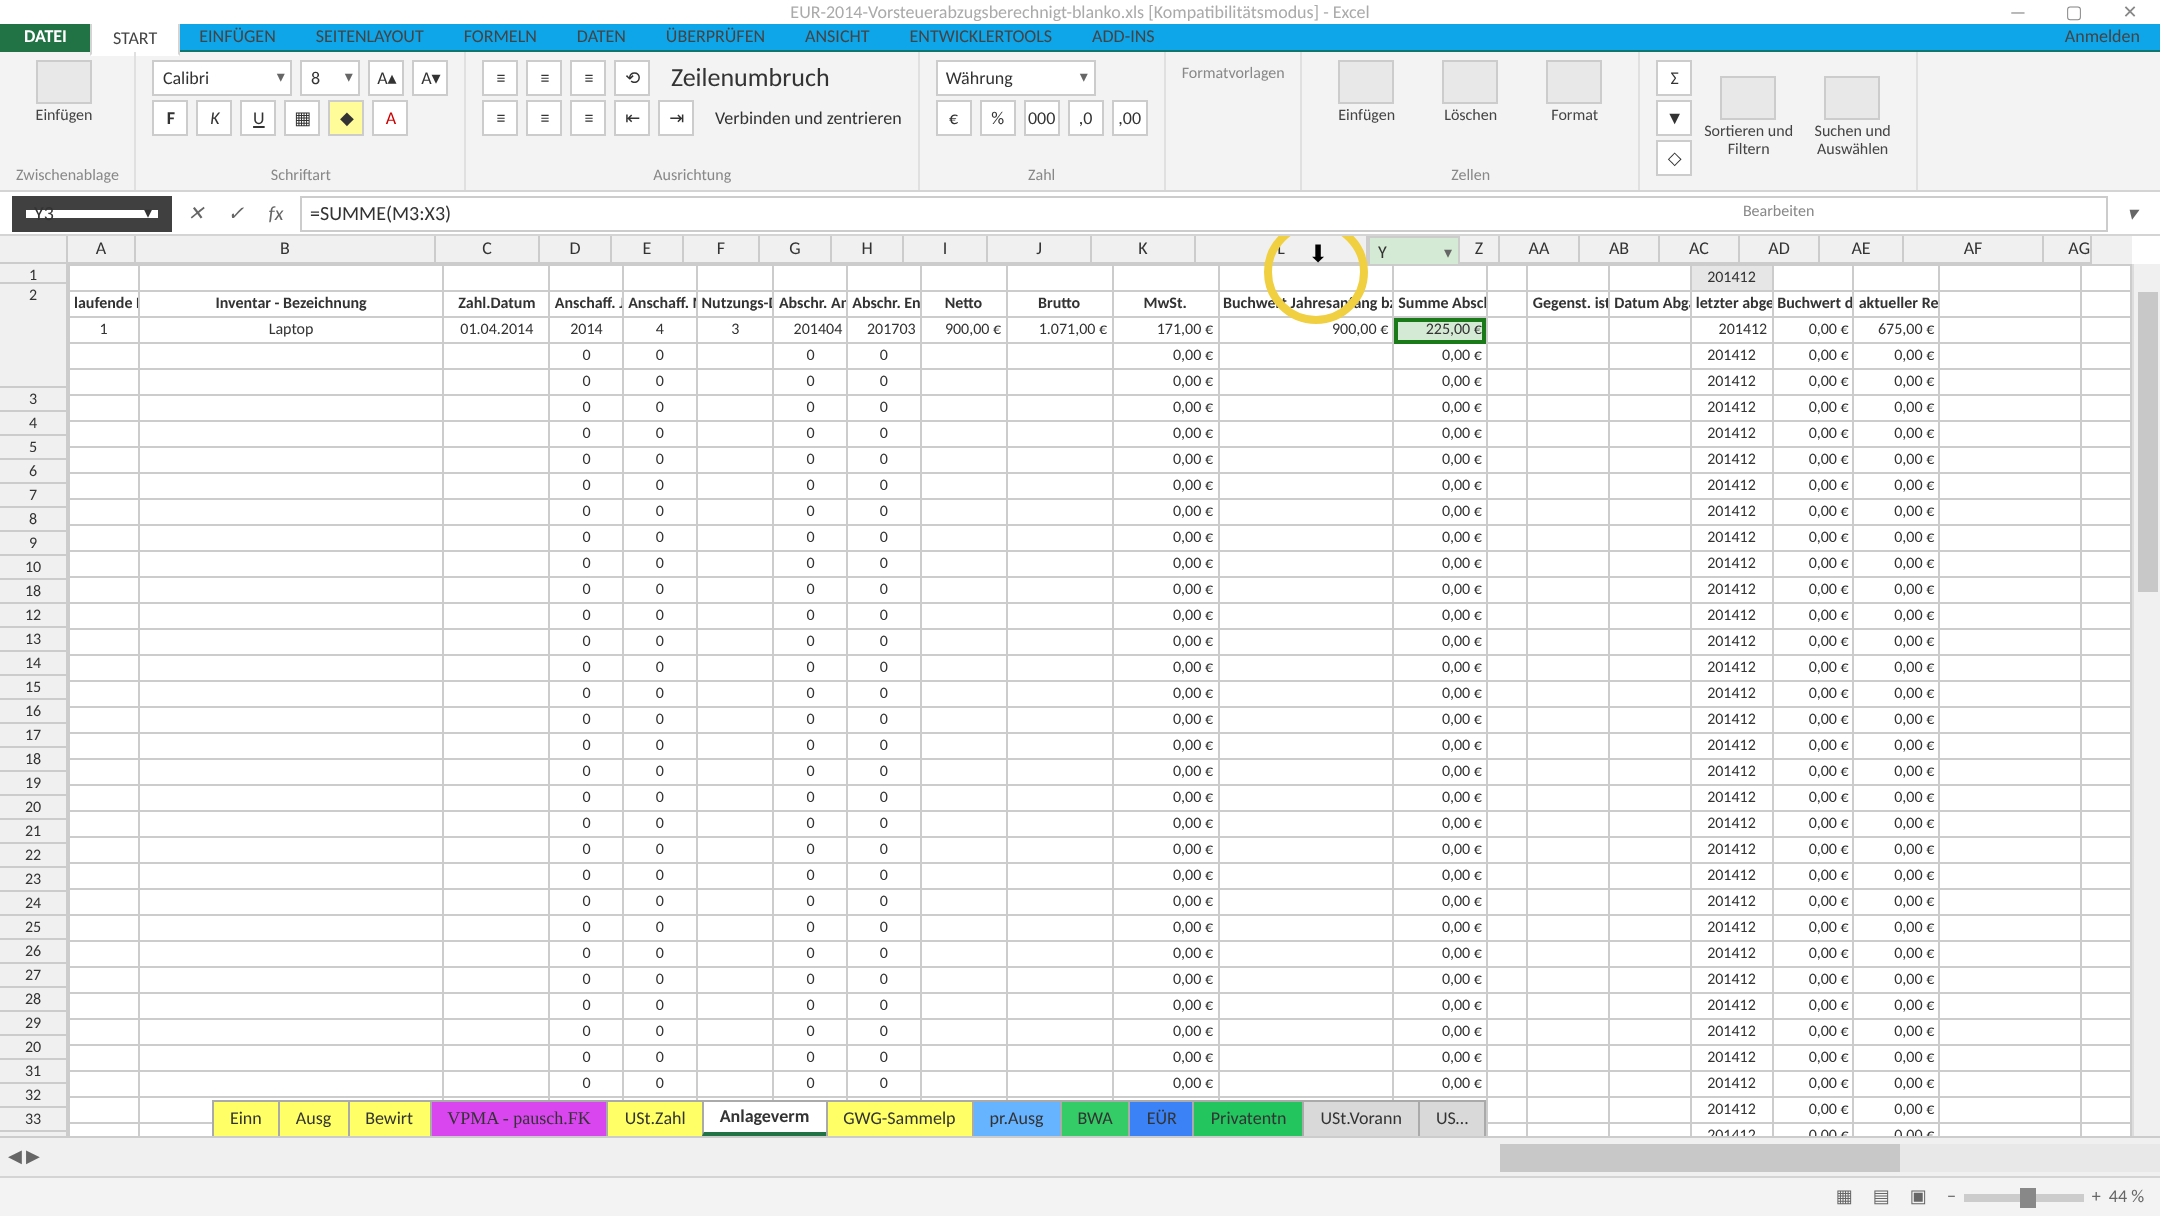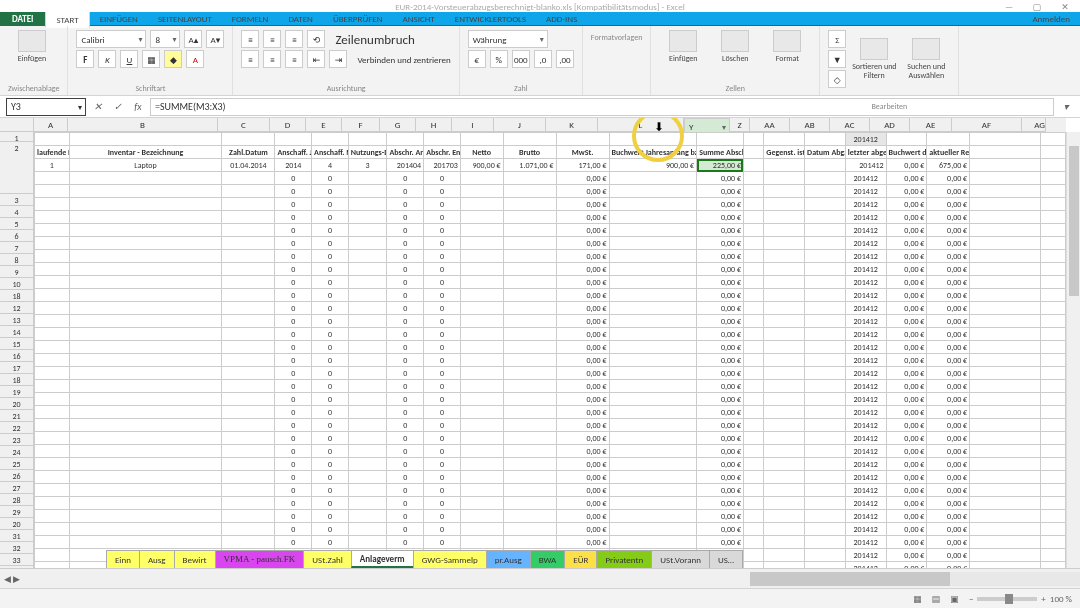--- a/index.html
+++ b/index.html
@@ -25,21 +25,21 @@
 .rgroup .col { display:flex; flex-direction:column; gap:2px; }
 .small-btn { width:18px; height:18px; border:1px solid #ccc; background:#fff; font-size:9px; display:flex; align-items:center; justify-content:center; }
 .sel { height:18px; border:1px solid #ccc; background:#fff; font-size:9px; padding:0 14px 0 4px; display:flex; align-items:center; position:relative; }
 .sel::after { content:"▾"; position:absolute; right:3px; font-size:8px; color:#666; }
 .icon-stack { display:flex; flex-direction:column; align-items:center; width:48px; }
 .icon-stack .ico { width:28px; height:22px; background:#e8e8e8; border:1px solid #ccc; margin-bottom:2px; }
 .icon-stack .lbl { font-size:8px; color:#444; text-align:center; line-height:1.1; }
 
 
 .fbar { height:22px; border-bottom:1px solid #d4d4d4; display:flex; align-items:center; padding:0 6px; gap:4px; background:#fff; }
-.namebox { width:80px; height:18px; border:1px solid #404040; font-size:10px; padding:0 4px; display:flex; align-items:center; position:relative; }
+.namebox { width:80px; height:18px; border:7px solid #404040; font-size:10px; padding:0 4px; display:flex; align-items:center; position:relative; }
 .namebox::after { content:"▾"; position:absolute; right:3px; font-size:8px; }
 .fx-btn { width:16px; height:16px; font-size:10px; color:#666; display:flex; align-items:center; justify-content:center; font-style:italic; }
 .formula { flex:1; height:18px; border:1px solid #ccc; font-size:10px; padding:0 4px; display:flex; align-items:center; }
 
 
 .sheet-outer { position:relative; height:454px; background:#fff; overflow:hidden; }
 .col-headers { position:absolute; left:34px; top:0; right:14px; height:14px; display:flex; background:#f0f0f0; }
 .col-head { border-right:1px solid #ccc; border-bottom:1px solid #ccc; text-align:center; font-size:9px; color:#333; line-height:14px; }
 .col-head.sel { background:#d4ead4; }
 .corner { position:absolute; left:0; top:0; width:34px; height:14px; background:#f0f0f0; border-right:1px solid #ccc; border-bottom:1px solid #ccc; }
@@ -1105,35 +1105,35 @@
       <div class="stab" style="background: #84cc16; margin-top: 40px;">Einstellungen</div>
       <div class="stab" style="background: rgb(255, 255, 102);">Einn</div>
       <div class="stab" style="background: rgb(255, 255, 102);">Ausg</div>
       <div class="stab" style="background: rgb(255, 255, 102);">Bewirt</div>
       <div class="stab" style="background: #d946ef; font-family: Liberation Serif, serif;">VPMA - pausch.FK</div>
       <div class="stab" style="background: rgb(255, 255, 102);">USt.Zahl</div>
       <div class="stab" style="background: rgb(255, 255, 255); font-weight: bold; border-bottom: 2px solid rgb(33, 115, 70);">Anlageverm</div>
       <div class="stab" style="background: rgb(255, 255, 102);">GWG-Sammelp</div>
       <div class="stab" style="background: rgb(102, 179, 255);">pr.Ausg</div>
       <div class="stab" style="background: rgb(51, 204, 102);">BWA</div>
-      <div class="stab" style="background: #fde047; text-align: center;">EÜR</div>
-      <div class="stab" style="background: #84cc16;">Privatentn</div>
+      <div class="stab" style="background: #3b82f6; text-align: center;">EÜR</div>
+      <div class="stab" style="background: #22c55e;">Privatentn</div>
       <div class="stab" style="background: rgb(217, 217, 217);">USt.Vorann</div>
       <div class="stab" style="background: rgb(217, 217, 217);">US…</div>
     </div>
   <div class="hscroll">
       <div class="thumb"></div>
     </div>
 </div>
 
 <div class="status">
   <span>▦</span>
   <span>▤</span>
   <span>▣</span>
   <div class="zoom">
     <span>−</span>
     <div class="slider">
         <div class="knob"></div>
       </div>
     <span>+</span>
-    <span>100 %</span>
+    <span>44 %</span>
   </div>
 </div>
 
 </body></html>

